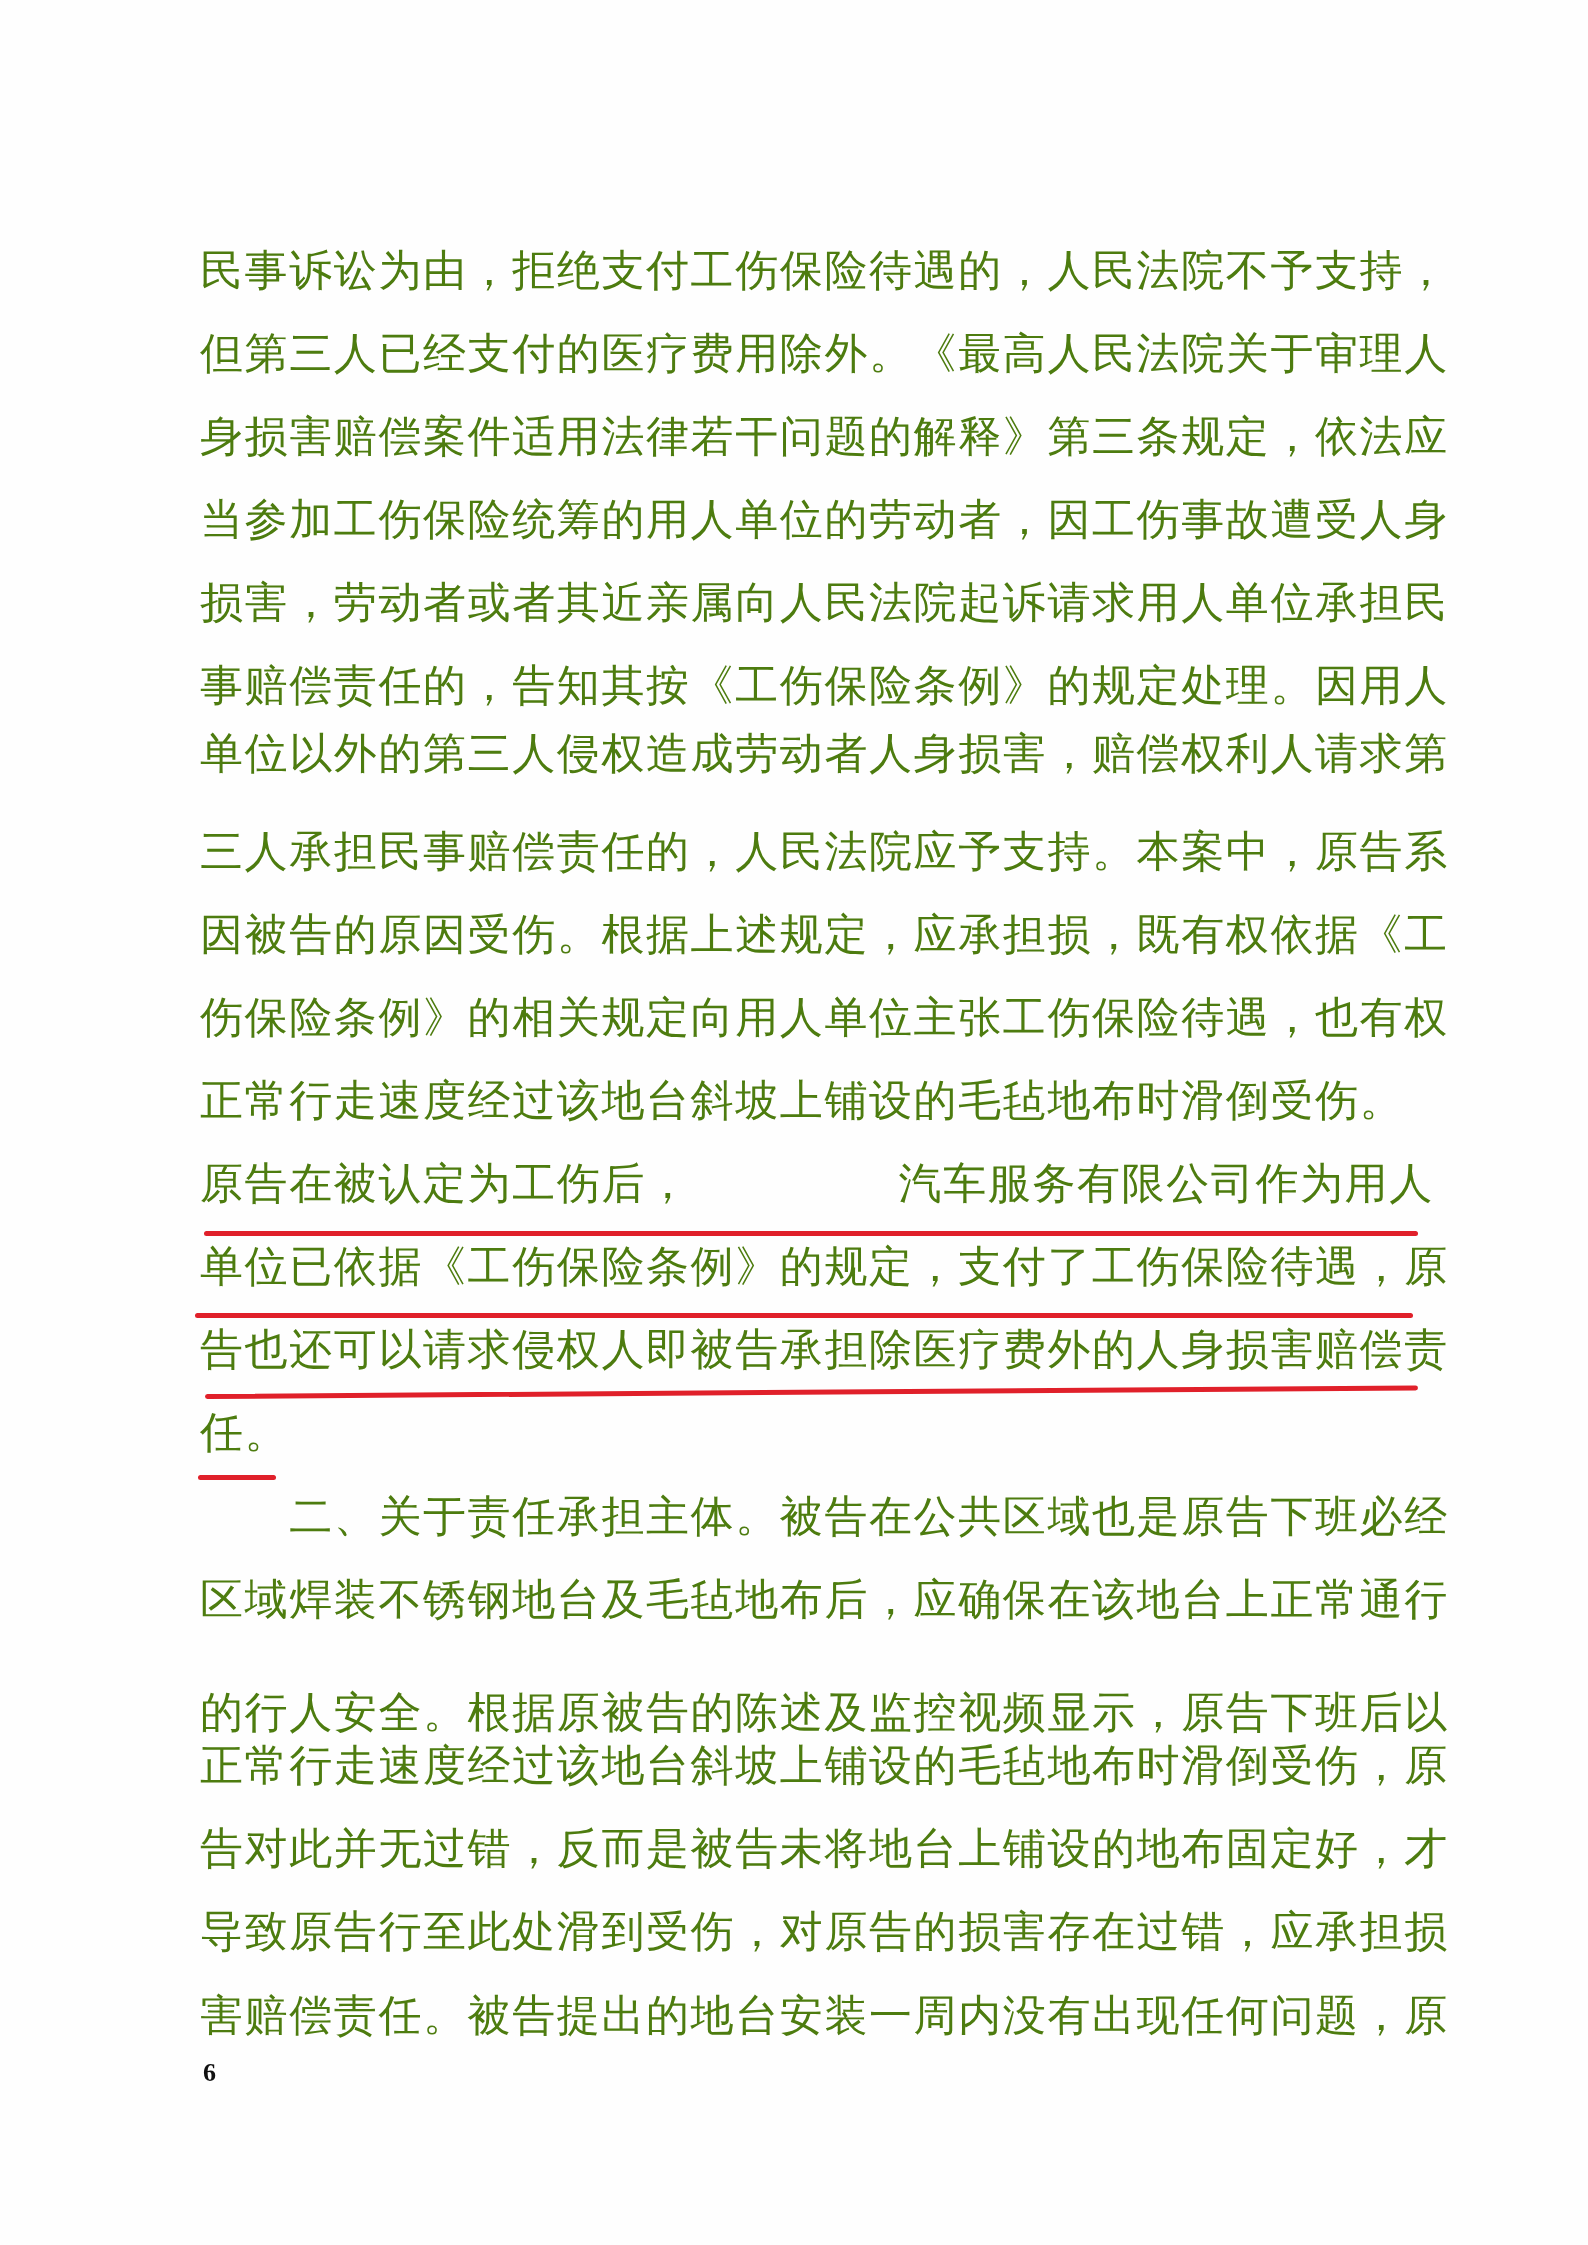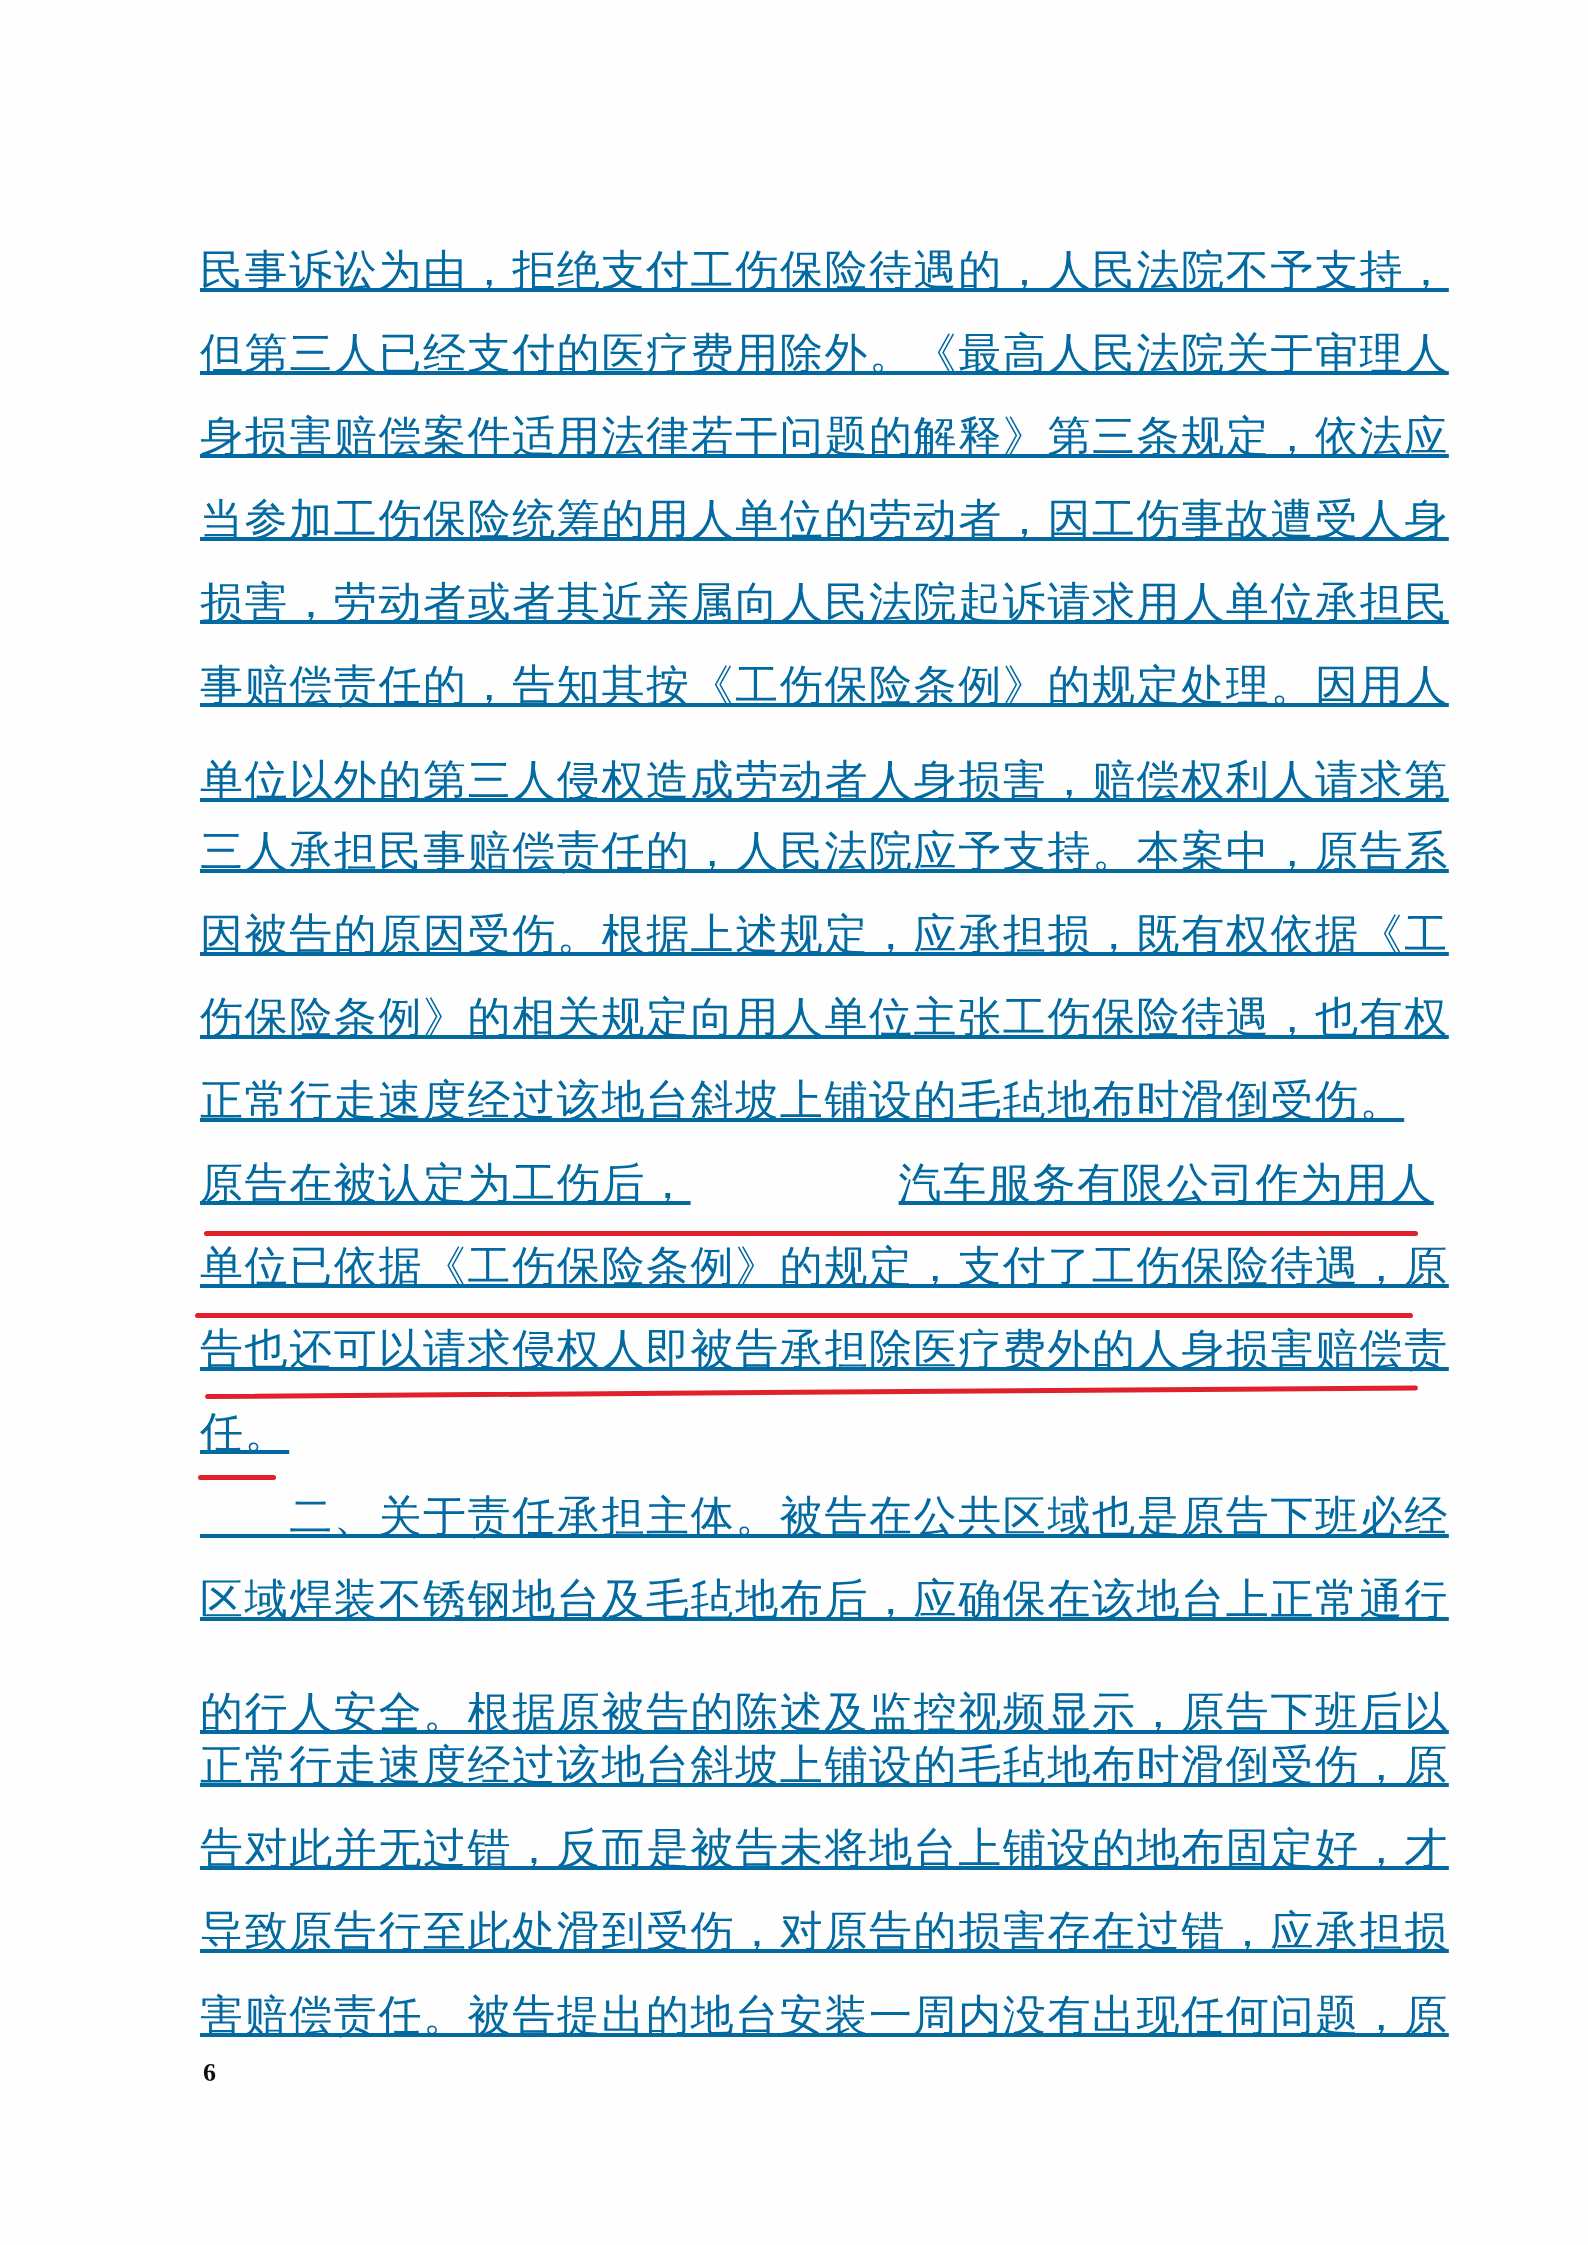--- a/index.html
+++ b/index.html
@@ -6,23 +6,22 @@
   body { width: 1588px; height: 2245px; position: relative; overflow: hidden; }
   .page { position: absolute; left: 0; top: 0; width: 1588px; height: 2245px; background: #fefefe; }
   .line {
     position: absolute;
     left: 200px;
     height: 56px;
     line-height: 56px;
     font-family: "DejaVu Serif", "Liberation Serif", serif;
     font-size: 43px;
     letter-spacing: 1.6px;
-    color: #0369a1;
+    color: #4d7c0f;
     white-space: nowrap;
-    text-decoration: underline;
   }
   .redact { display: inline-block; width: 208px; height: 40px; }
   .uline {
     position: absolute;
     height: 5px;
     background: #e0202a;
     border-radius: 3px;
   }
   .page-num {
     position: absolute;
@@ -37,21 +36,21 @@
 </head>
 <body>
 
 <div class="page">
   <div class="line" style="top:242px">民事诉讼为由，拒绝支付工伤保险待遇的，人民法院不予支持，</div>
   <div class="line" style="top:325px">但第三人已经支付的医疗费用除外。《最高人民法院关于审理人</div>
   <div class="line" style="top:408px">身损害赔偿案件适用法律若干问题的解释》第三条规定，依法应</div>
   <div class="line" style="top:491px">当参加工伤保险统筹的用人单位的劳动者，因工伤事故遭受人身</div>
   <div class="line" style="top:574px">损害，劳动者或者其近亲属向人民法院起诉请求用人单位承担民</div>
   <div class="line" style="top:657px">事赔偿责任的，告知其按《工伤保险条例》的规定处理。因用人</div>
-  <div class="line" style="top:752px">单位以外的第三人侵权造成劳动者人身损害，赔偿权利人请求第</div>
+  <div class="line" style="top:725px">单位以外的第三人侵权造成劳动者人身损害，赔偿权利人请求第</div>
   <div class="line" style="top:823px">三人承担民事赔偿责任的，人民法院应予支持。本案中，原告系</div>
   <div class="line" style="top:906px">因被告的原因受伤。根据上述规定，应承担损，既有权依据《工</div>
   <div class="line" style="top:989px">伤保险条例》的相关规定向用人单位主张工伤保险待遇，也有权</div>
   <div class="line" style="top:1072px">正常行走速度经过该地台斜坡上铺设的毛毡地布时滑倒受伤。</div>
   <div class="line" style="top:1155px">
     <span>原告在被认定为工伤后，</span><span class="redact"></span><span>汽车服务有限公司作为用人</span>
   </div>
   <div class="line" style="top:1238px">单位已依据《工伤保险条例》的规定，支付了工伤保险待遇，原</div>
   <div class="line" style="top:1321px">告也还可以请求侵权人即被告承担除医疗费外的人身损害赔偿责</div>
   <div class="line" style="top:1404px">任。</div>

